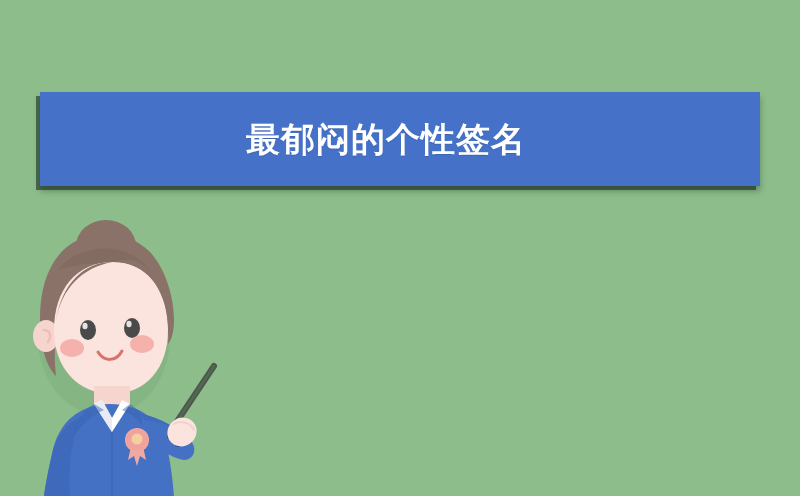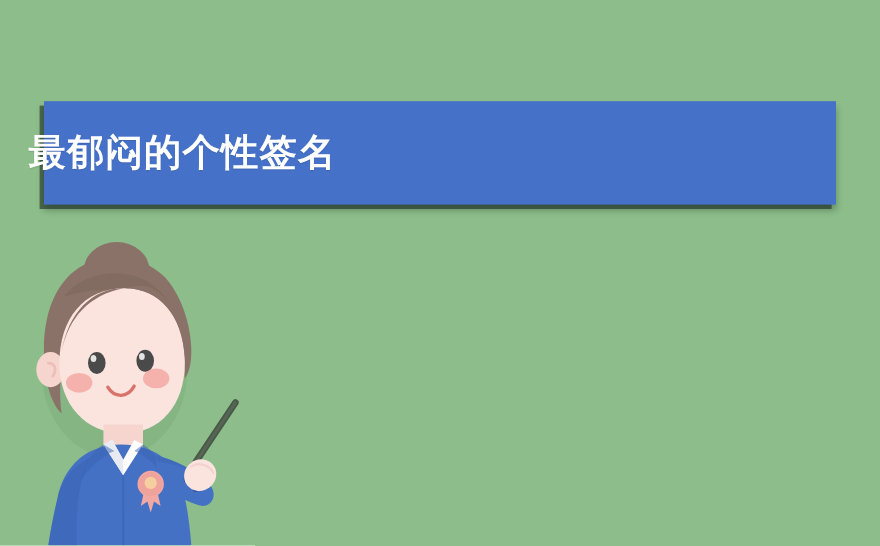--- a/index.html
+++ b/index.html
@@ -25,21 +25,21 @@
     position: absolute;
     left: 40px;
     top: 92px;
     width: 720px;
     height: 94px;
     background: #4572c8;
     box-shadow: -4px 4px 0 0 rgba(20, 35, 25, 0.55),
                  0 5px 6px 0 rgba(20, 35, 25, 0.35);
     display: flex;
     align-items: center;
-    justify-content: flex-start;
+    justify-content: center;
     z-index: 5;
   }
   .banner-title {
     color: #ffffff;
     font-size: 34px;
     font-weight: bold;
     letter-spacing: 1px;
     line-height: 1;
     white-space: nowrap;
     transform: translateX(-14px);

